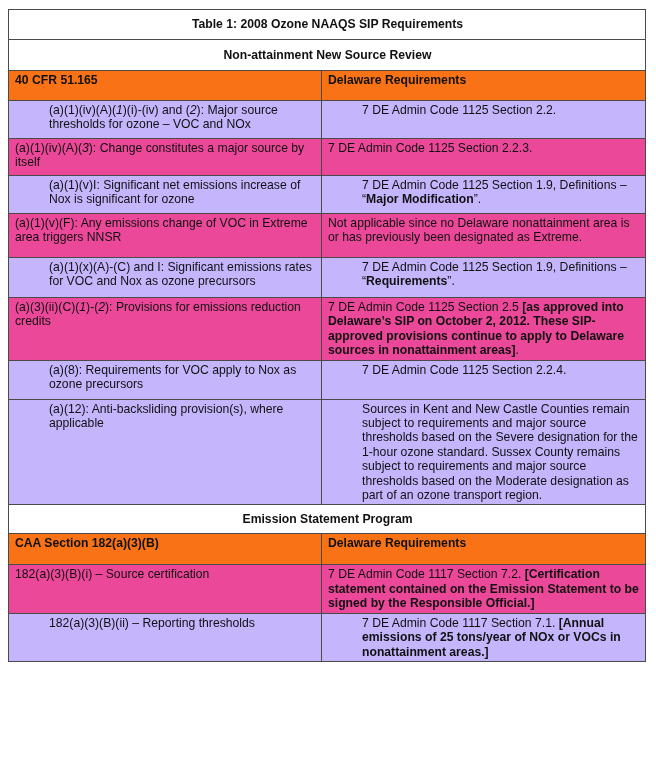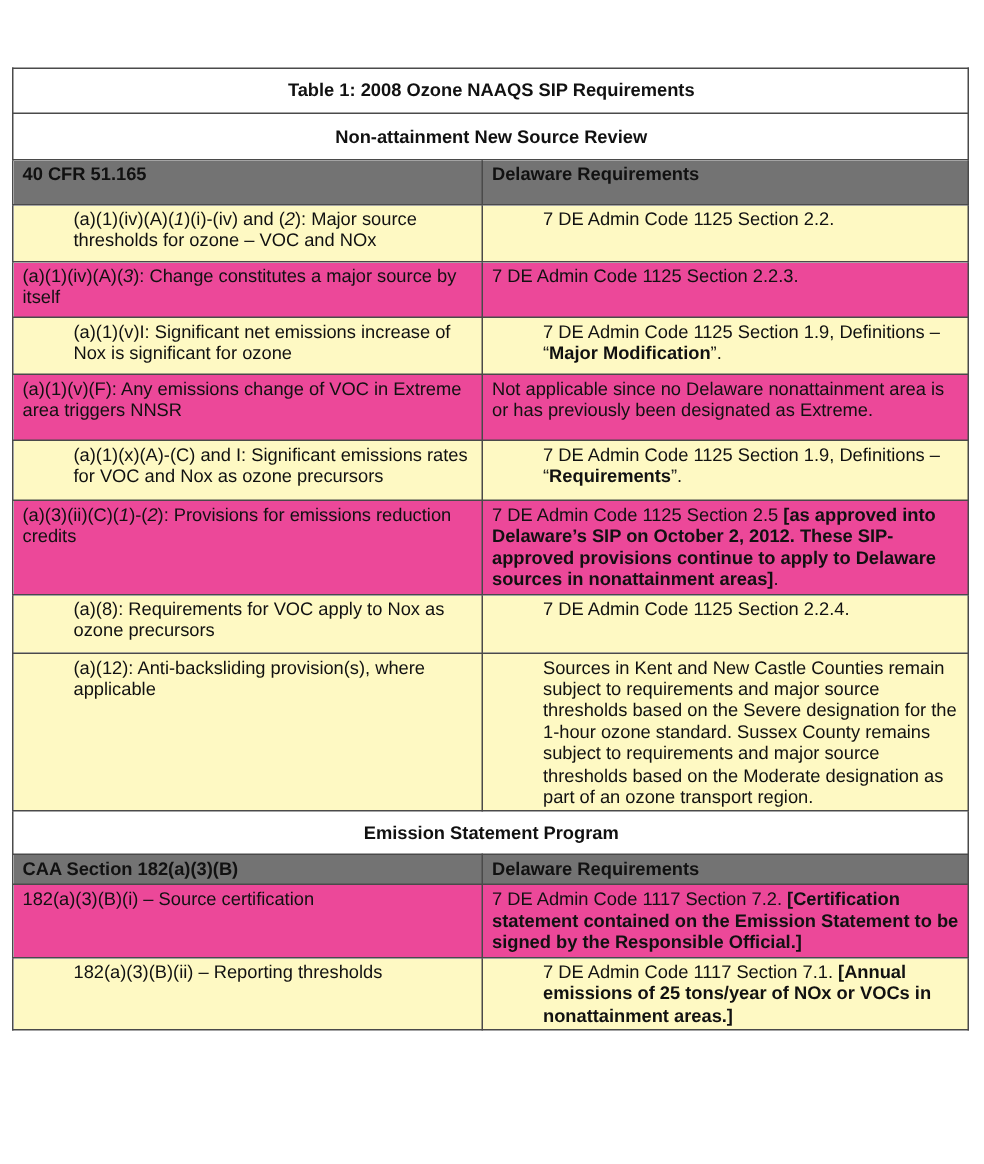--- a/index.html
+++ b/index.html
@@ -1,30 +1,30 @@
 <!DOCTYPE html>
 <html><head>
   <meta charset="utf-8">
   <style>
     html, body { margin: 0; padding: 0; background: #ffffff; }
     body { width: 656px; height: 776px; position: relative; overflow: hidden; }
     .tbl {
       position: absolute; left: 8px; top: 9px; width: 637px;
       border-collapse: collapse; table-layout: fixed;
-      font-family: "Liberation Sans", sans-serif; font-size: 12.2px; line-height: 14.4px; color: #111; margin-top: 36px;
+      font-family: "Liberation Sans", sans-serif; font-size: 12.2px; line-height: 14.4px; color: #111;
     }
     .tbl td {
       border: 1.2px solid #4a4a4a; vertical-align: top; padding: 2px 5px 2px 6px;
       overflow: hidden;
     }
     .tbl col.c1 { width: 313px; }
     .tbl col.c2 { width: 324px; }
     .title td, .section td { text-align: center; font-weight: bold; vertical-align: middle; padding-top: 0; padding-bottom: 0; }
-    .hdr td { font-weight: bold; background: #737373; }
-    .w td { background: #fef9c3; padding-left: 40px; }
+    .hdr td { font-weight: bold; background: #f97316; }
+    .w td { background: #c4b5fd; padding-left: 40px; }
     .g td { background: #ec4899; }
     b { font-weight: bold; }
     i { font-style: italic; }
   </style>
 </head>
 <body>
 
 <table class="tbl">
   <colgroup>
       <col class="c1">
@@ -69,21 +69,21 @@
       <td><span>(a)(8): Requirements for VOC apply to Nox as ozone precursors</span></td>
       <td><span>7 DE Admin Code 1125 Section 2.2.4.</span></td>
     </tr>
     <tr class="w" style="height:103px">
       <td><span>(a)(12): Anti-backsliding provision(s), where applicable</span></td>
       <td><span>Sources in Kent and New Castle Counties remain subject to requirements and major source thresholds based on the Severe designation for the 1-hour ozone standard. Sussex County remains subject to requirements and major source thresholds based on the Moderate designation as part of an ozone transport region.</span></td>
     </tr>
     <tr class="section" style="height:29px">
       <td colspan="2">Emission Statement Program</td>
     </tr>
-    <tr class="hdr" style="height:20px">
+    <tr class="hdr" style="height:31px">
       <td>CAA Section 182(a)(3)(B)</td>
       <td>Delaware Requirements</td>
     </tr>
     <tr class="g" style="height:45px">
       <td><span>182(a)(3)(B)(i) – Source certification</span></td>
       <td><span>7 DE Admin Code 1117 Section 7.2. </span><b>[Certification statement contained on the Emission Statement to be signed by the Responsible Official.]</b></td>
     </tr>
     <tr class="w" style="height:45px">
       <td><span>182(a)(3)(B)(ii) – Reporting thresholds</span></td>
       <td><span>7 DE Admin Code 1117 Section 7.1. </span><b>[Annual emissions of 25 tons/year of NOx or VOCs in nonattainment areas.]</b></td>

